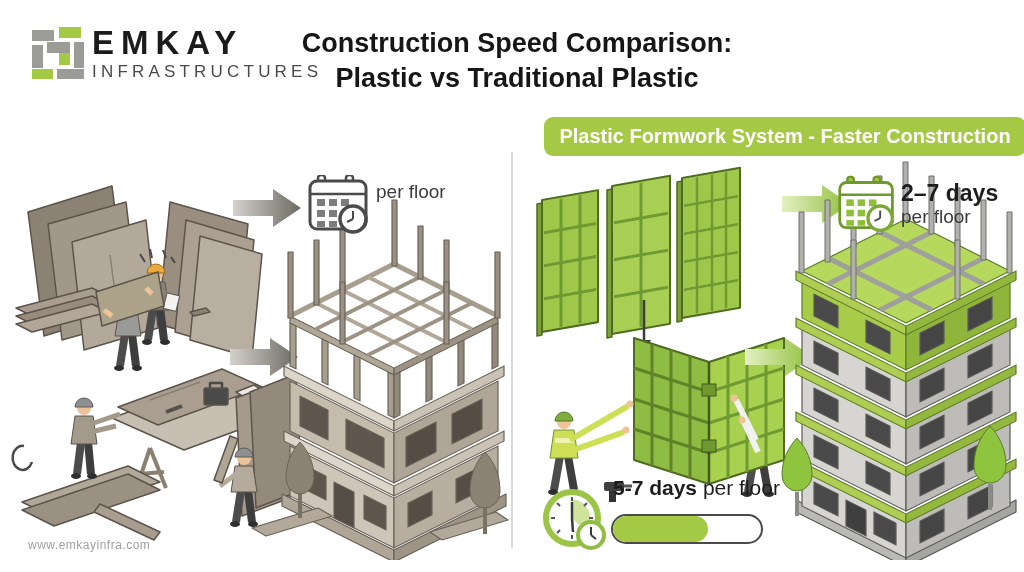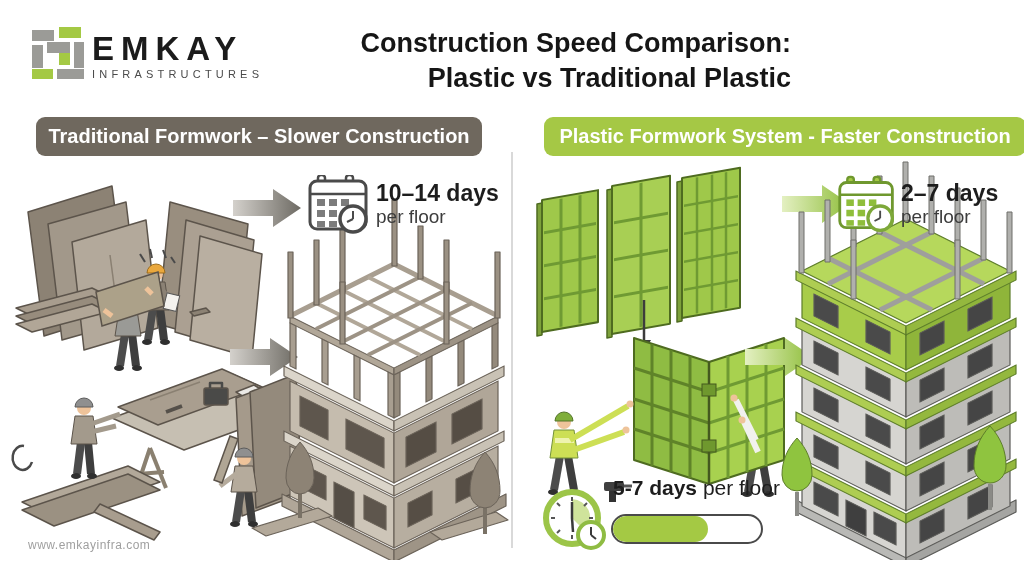--- a/index.html
+++ b/index.html
@@ -4,22 +4,22 @@
 <style>
   html,body{margin:0;padding:0;background:#e9e9e9;}
   .stage{
     position:relative;width:1024px;height:572px;background:#ffffff;
     font-family:"Liberation Sans",sans-serif;overflow:hidden;margin:0 auto;
   }
   .abs{position:absolute;}
   
   .logo{left:30px;top:26px;display:flex;align-items:flex-end;gap:6px;}
   .logo-name{font-size:33px;font-weight:800;letter-spacing:7px;color:#1b1b1b;line-height:1;}
-  .logo-tag{font-size:11px;letter-spacing:4.2px;color:#4a4a4a;margin-top:4px;line-height:1;}
-  .title{left:243px;top:26px;width:548px;text-align:right;font-size:27px;line-height:35px;
+  .logo-tag{font-size:17px;letter-spacing:4.2px;color:#4a4a4a;margin-top:4px;line-height:1;}
+  .title{left:243px;top:26px;width:548px;text-align:center;font-size:27px;line-height:35px;
     font-weight:800;color:#161616;}
   
   .banner{height:39px;border-radius:9px;display:flex;align-items:center;justify-content:center;
     color:#ffffff;font-size:20px;font-weight:700;top:117px;}
   .banner-trad{left:36px;width:446px;background:#6f685e;}
   .banner-plas{left:544px;width:482px;background:#a5c845;}
   .divider{left:511px;top:152px;width:2px;height:396px;background:#d9d9d9;}
   
   .dur-value{font-size:23px;font-weight:800;color:#1d1d1d;line-height:1.1;}
   .dur-unit{font-size:19px;color:#3c3c3c;line-height:1.2;}
@@ -53,21 +53,20 @@
       <div class="logo-name">EMKAY</div>
       <div class="logo-tag">INFRASTRUCTURES</div>
     </span>
   </div>
 
   <div class="abs title">
     <div>Construction Speed Comparison:</div>
     <div>Plastic vs Traditional Plastic</div>
   </div>
 
-  <div class="abs banner banner-trad">Traditional Formwork – Slower Construction</div>
   <div class="abs banner banner-plas">Plastic Formwork System - Faster Construction</div>
   <div class="abs divider"></div>
 
   <svg class="abs" style="left:0;top:160px" width="512" height="400" viewBox="0 0 512 400">
     <defs>
       <linearGradient id="agray" x1="0" y1="0" x2="1" y2="0">
         <stop offset="0" stop-color="#d4d1cc"></stop>
           <stop offset="1" stop-color="#6d6a63"></stop>
       </linearGradient>
     </defs>
@@ -495,21 +494,20 @@
           <rect x="23" y="35" width="8" height="7"></rect>
         <rect x="11" y="46" width="8" height="6"></rect>
           <rect x="23" y="46" width="8" height="6"></rect>
       </g>
       <circle cx="47" cy="44" r="13" fill="#fff" stroke="#4a4a4a" stroke-width="3.5"></circle>
       <line x1="47" y1="44" x2="47" y2="36" stroke="#4a4a4a" stroke-width="2"></line>
       <line x1="47" y1="44" x2="41" y2="47" stroke="#4a4a4a" stroke-width="2"></line>
     </svg>
   </span>
   <div class="abs" style="left:376px;top:181px">
-    <div class="dur-value">10–14 days</div>
     <div class="dur-unit">per floor</div>
   </div>
 
   <span class="abs" style="left:836px;top:175px">
     <svg width="62" height="62" viewBox="0 0 66 62">
       <rect x="12" y="0" width="7" height="12" rx="3" fill="#a4c944" stroke="#6f982e" stroke-width="2.5"></rect>
       <rect x="40" y="0" width="7" height="12" rx="3" fill="#a4c944" stroke="#6f982e" stroke-width="2.5"></rect>
       <rect x="4" y="6" width="56" height="48" rx="7" fill="#fff" stroke="#6f982e" stroke-width="3"></rect>
       <line x1="5" y1="19" x2="59" y2="19" stroke="#6f982e" stroke-width="2.5"></line>
       <g fill="#8fbe3b">

